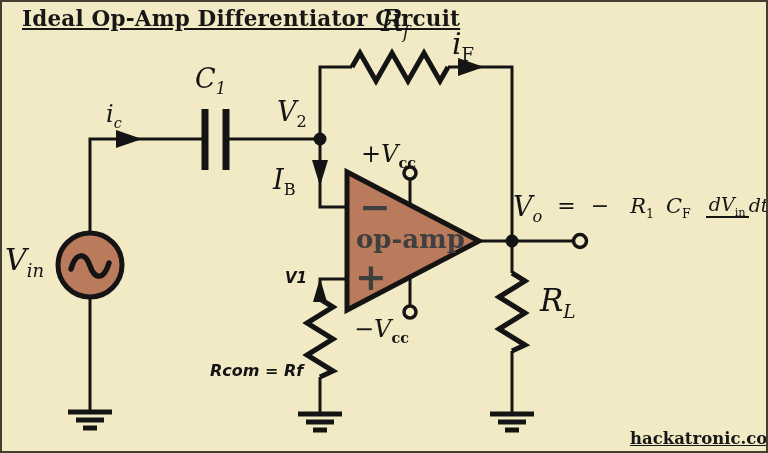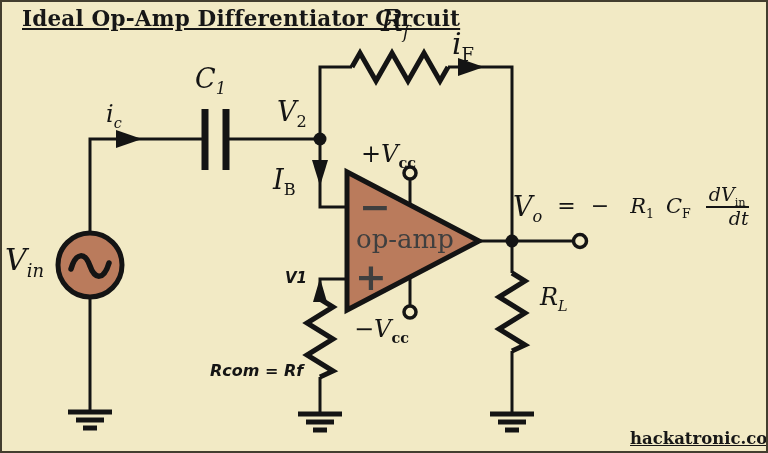--- a/index.html
+++ b/index.html
@@ -45,21 +45,21 @@
   .watermark{
     font-style:normal;font-weight:bold;font-size:16.5px;
     text-decoration:underline;color:#171717;
   }
   .equation{
     position:absolute;left:511px;top:179px;height:50px;
     display:flex;align-items:center;gap:15px;
     font-style:italic;font-size:22px;
   }
   .eq-lhs{font-size:27px;}
-  .frac{display:inline-flex;flex-direction:column;align-items:flex-end;font-size:19px;}
+  .frac{display:inline-flex;flex-direction:row;align-items:flex-start;font-size:19px;}
   .frac .num{border-bottom:2px solid var(--line);padding:0 3px 2px 3px;}
   .frac .den{padding-top:1px;}
 </style>
 </head>
 <body>
 
 <div id="stage">
 
   <svg id="circuit" viewBox="0 0 764 449">
 
@@ -141,29 +141,29 @@
 
   <div class="lbl" style="left:379px;top:5px;font-size:29px;"><span>R</span><sub>f</sub></div>
 
   <div class="lbl" style="left:450px;top:27px;font-size:30px;"><span>i</span><sub class="rsub">F</sub></div>
 
   <div class="lbl" style="left:359px;top:140px;font-size:24px;"><span>+V</span><sub class="bsub">cc</sub></div>
 
   <div class="lbl" style="left:352px;top:315px;font-size:24px;"><span>−V</span><sub class="bsub">cc</sub></div>
 
   <div class="lbl sign" style="left:357px;top:186px;">−</div>
-  <div class="lbl opamp-txt" style="left:354px;top:224px;font-size:26px;">op-amp</div>
+  <div class="lbl opamp-txt" style="left:354px;top:224px;font-size:26px;font-weight:bold;">op-amp</div>
   <div class="lbl sign" style="left:353px;top:256px;">+</div>
 
   <div class="lbl hand" style="left:283px;top:269px;font-size:15px;">V1</div>
 
 
   <div class="lbl hand" style="left:208px;top:361px;font-size:16px;">Rcom = Rf</div>
 
-  <div class="lbl" style="left:538px;top:283px;font-size:24px;"><span>R</span><sub>L</sub></div>
+  <div class="lbl" style="left:538px;top:283px;font-size:31px;"><span>R</span><sub>L</sub></div>
 
   <div class="equation lbl">
     <span class="eq-lhs"><span>V</span><sub>o</sub></span>
     <span>=</span>
     <span>−</span>
     <span style="font-size:21px;margin-left:6px;"><span>R</span><sub class="rsub">1</sub></span>
     <span style="font-size:21px;margin-left:-3px;"><span>C</span><sub class="rsub">F</sub></span>
     <span class="frac">
       <span class="num"><span>dV</span><sub class="rsub">in</sub></span>
       <span class="den">dt</span>

